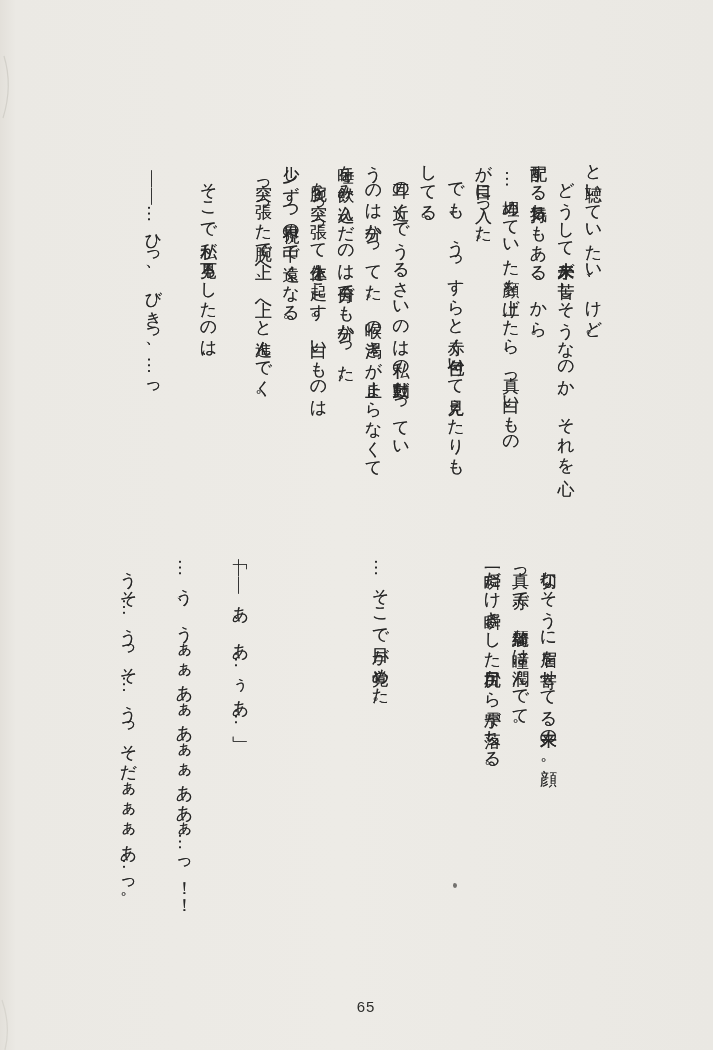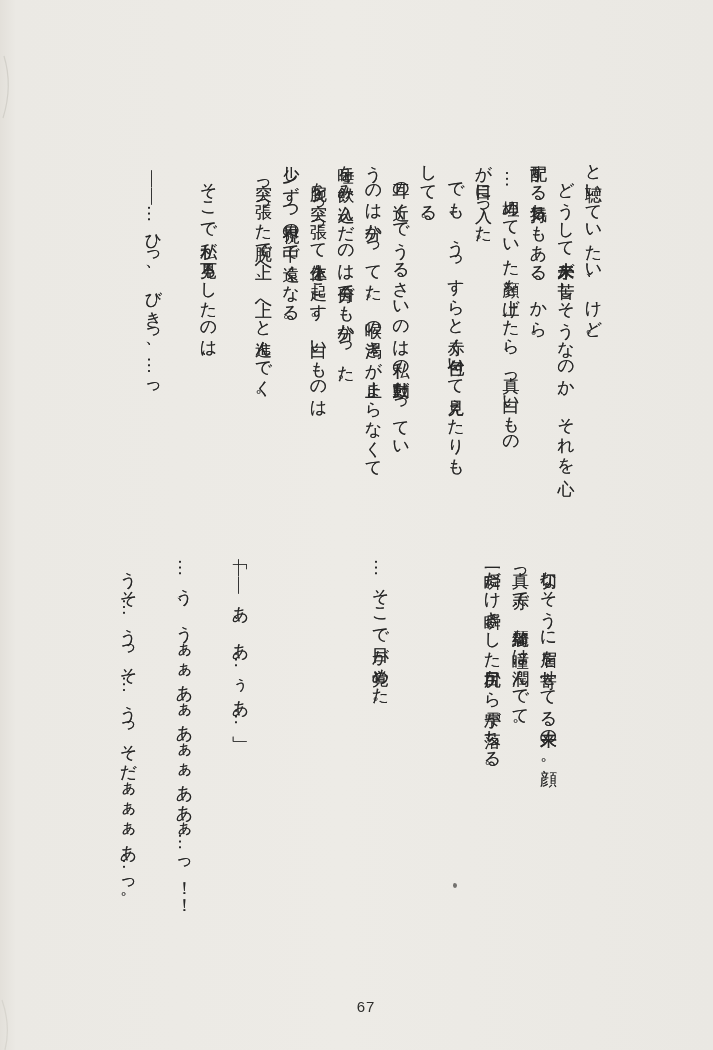--- a/index.html
+++ b/index.html
@@ -90,21 +90,21 @@
       <div class="vline">　</div>
       <div class="vline">　</div>
       <div class="vline">　</div>
       <div class="vline">「――あ、あ…ぅあ…」</div>
       <div class="vline">　</div>
       <div class="vline">…う、うぁぁあぁあぁぁああぁ…っ！！</div>
       <div class="vline">　</div>
       <div class="vline">うそ…うっそ…うっそだぁぁぁあ…っ。</div>
     </div>
 
-  <div class="page-number">67</div>
+  <div class="page-number">65</div>
 
   <div class="ink-speck"></div>
 
   <svg class="edge-artifacts" width="713" height="1050" viewBox="0 0 713 1050">
     <path d="M4,56 Q13,86 3,118" fill="none" stroke="#cfccc5" stroke-width="1.2" opacity="0.85"></path>
     <path d="M2,1000 Q11,1026 5,1050" fill="none" stroke="#d2cfc8" stroke-width="1.2" opacity="0.7"></path>
   </svg>
 
 </div>
 

